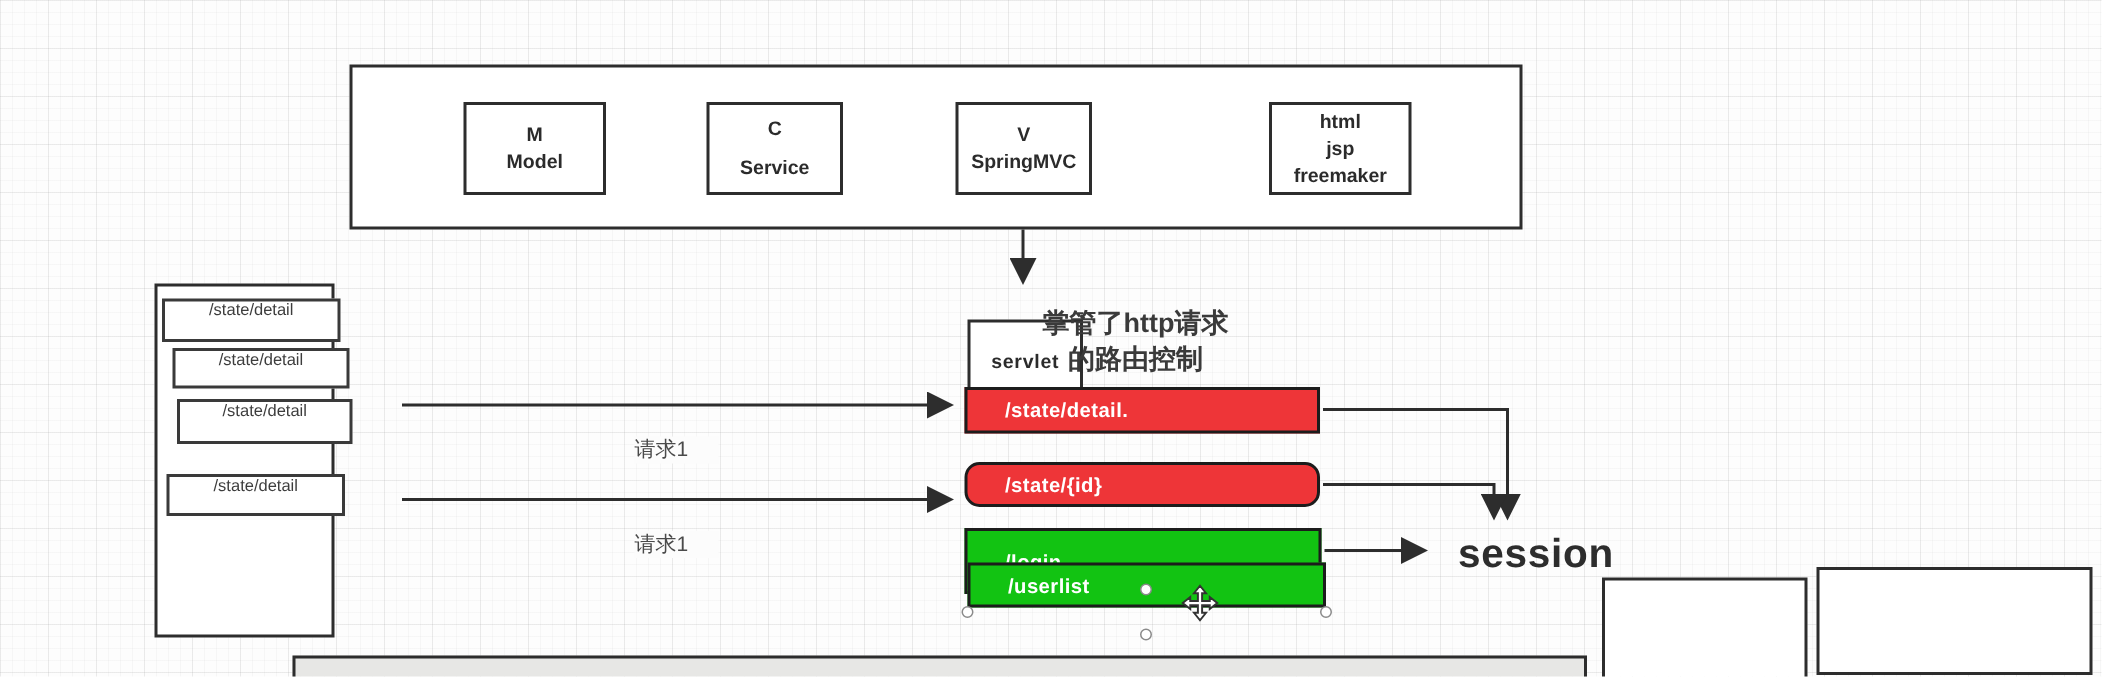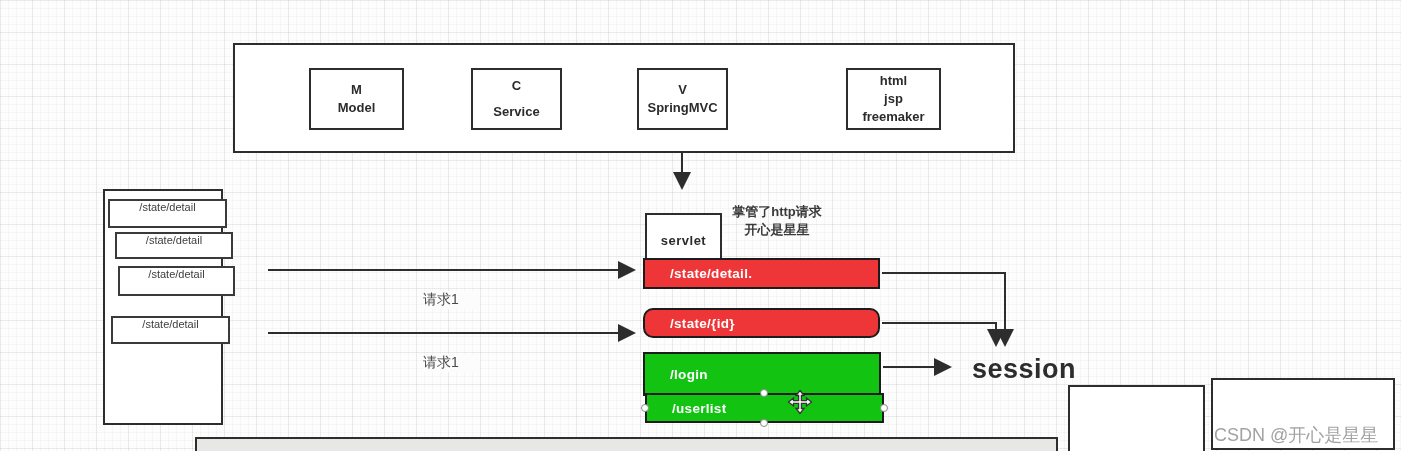--- a/index.html
+++ b/index.html
@@ -17,22 +17,22 @@
   }
 
   .shape { position:absolute; border:2px solid #2d2d2d; background:#fff; }
   .mvc-box { display:flex; flex-direction:column; align-items:center; justify-content:center;
              font-weight:bold; font-size:13px; color:#2b2b2b; line-height:1.4; text-align:center; }
   .mvc-box.gap2 { line-height:2.0; }
 
   .servlet-box { display:flex; align-items:center; justify-content:center;
                  font-weight:bold; font-size:13px; color:#2b2b2b; letter-spacing:0.5px;margin-top:20px; }
 
-  .note { position:absolute; left:711px; top:203px; width:132px; text-align:center;
-          font-weight:bold; font-size:13px; color:#3a3a3a; line-height:1.35; }
+  .note { position:absolute; left:691px; top:203px; width:132px; text-align:center;
+          font-weight:bold; font-size:18px; color:#3a3a3a; line-height:1.35; }
 
   .route { position:absolute; border:2px solid #1c1c1c; display:flex; align-items:center;
            padding-left:25px; color:#fff; font-weight:bold; font-size:13.5px; letter-spacing:0.3px; }
   .route.red   { background:#ee3538; }
   .route.green { background:#12c312; }
 
   .stack-outer { position:absolute; left:103px; top:189px; width:120px; height:236px;
                  border:2px solid #2d2d2d; background:#fff; }
   .stack-box { position:absolute; border:2px solid #3a3a3a; background:#fff;
                display:flex; align-items:flex-start; justify-content:center;
@@ -111,21 +111,21 @@
     <span>jsp</span>
     <span>freemaker</span>
   </div>
 
   <div class="shape servlet-box" style="left:645px; top:193px; width:77px; height:54px;">
     <span>servlet</span>
   </div>
 
   <div class="note">
     <div>掌管了http请求</div>
-    <div>开心是星星</div>
+    <div>的路由控制</div>
   </div>
 
   <div class="stack-outer"></div>
   <div class="stack-box" style="left:108px; top:199px; width:119px; height:29px;">
     <span>/state/detail</span>
   </div>
   <div class="stack-box" style="left:115px; top:232px; width:118px; height:27px;">
     <span>/state/detail</span>
   </div>
   <div class="stack-box" style="left:118px; top:266px; width:117px; height:30px;">
@@ -140,34 +140,33 @@
 
   <div class="route red" style="left:643px; top:258px; width:237px; height:31px;">
     <span>/state/detail.</span>
   </div>
   <div class="route red" style="left:643px; top:308px; width:237px; height:30px;border-radius:10px;">
     <span>/state/{id}</span>
   </div>
   <div class="route green" style="left:643px; top:352px; width:238px; height:44px;">
     <span>/login</span>
   </div>
-  <div class="route green" style="left:645px; top:393px; width:239px; height:30px;">
+  <div class="route green" style="left:645px; top:375px; width:239px; height:30px;">
     <span>/userlist</span>
   </div>
 
   <div class="handle" style="left:641px; top:404px;"></div>
   <div class="handle" style="left:880px; top:404px;"></div>
   <div class="handle" style="left:760px; top:389px;"></div>
   <div class="handle" style="left:760px; top:419px;"></div>
 
   <svg class="move-cursor" width="26" height="26" viewBox="0 0 26 26" xmlns="http://www.w3.org/2000/svg">
     <path d="M13 1.5 L17 6.5 L14.4 6.5 L14.4 11.6 L19.5 11.6 L19.5 9 L24.5 13 L19.5 17 L19.5 14.4 L14.4 14.4 L14.4 19.5 L17 19.5 L13 24.5 L9 19.5 L11.6 19.5 L11.6 14.4 L6.5 14.4 L6.5 17 L1.5 13 L6.5 9 L6.5 11.6 L11.6 11.6 L11.6 6.5 L9 6.5 Z" fill="#ffffff" stroke="#333333" stroke-width="1.3"></path>
   </svg>
 
   <div class="session">session</div>
 
   <div class="gray-bar"></div>
   <div class="br-box1"></div>
   <div class="br-box2"></div>
 
-  <div class="watermark">CSDN @开心是星星</div>
 
 </div>
 
 </body></html>

